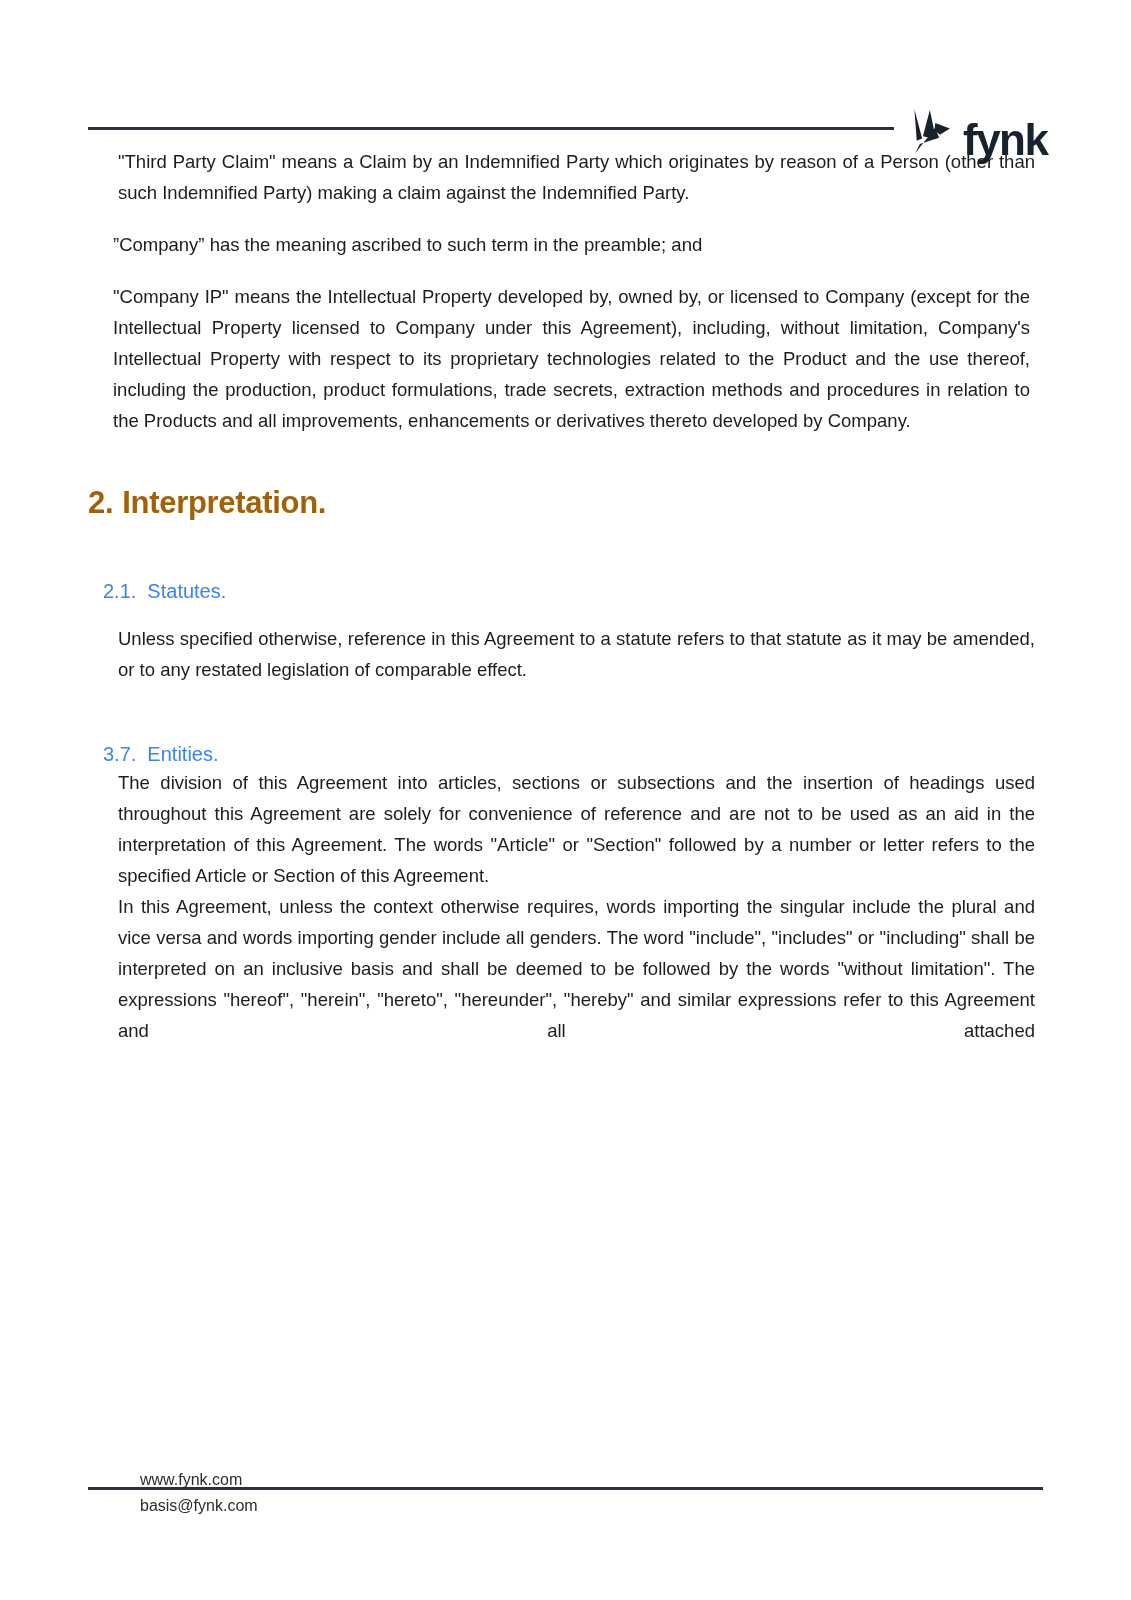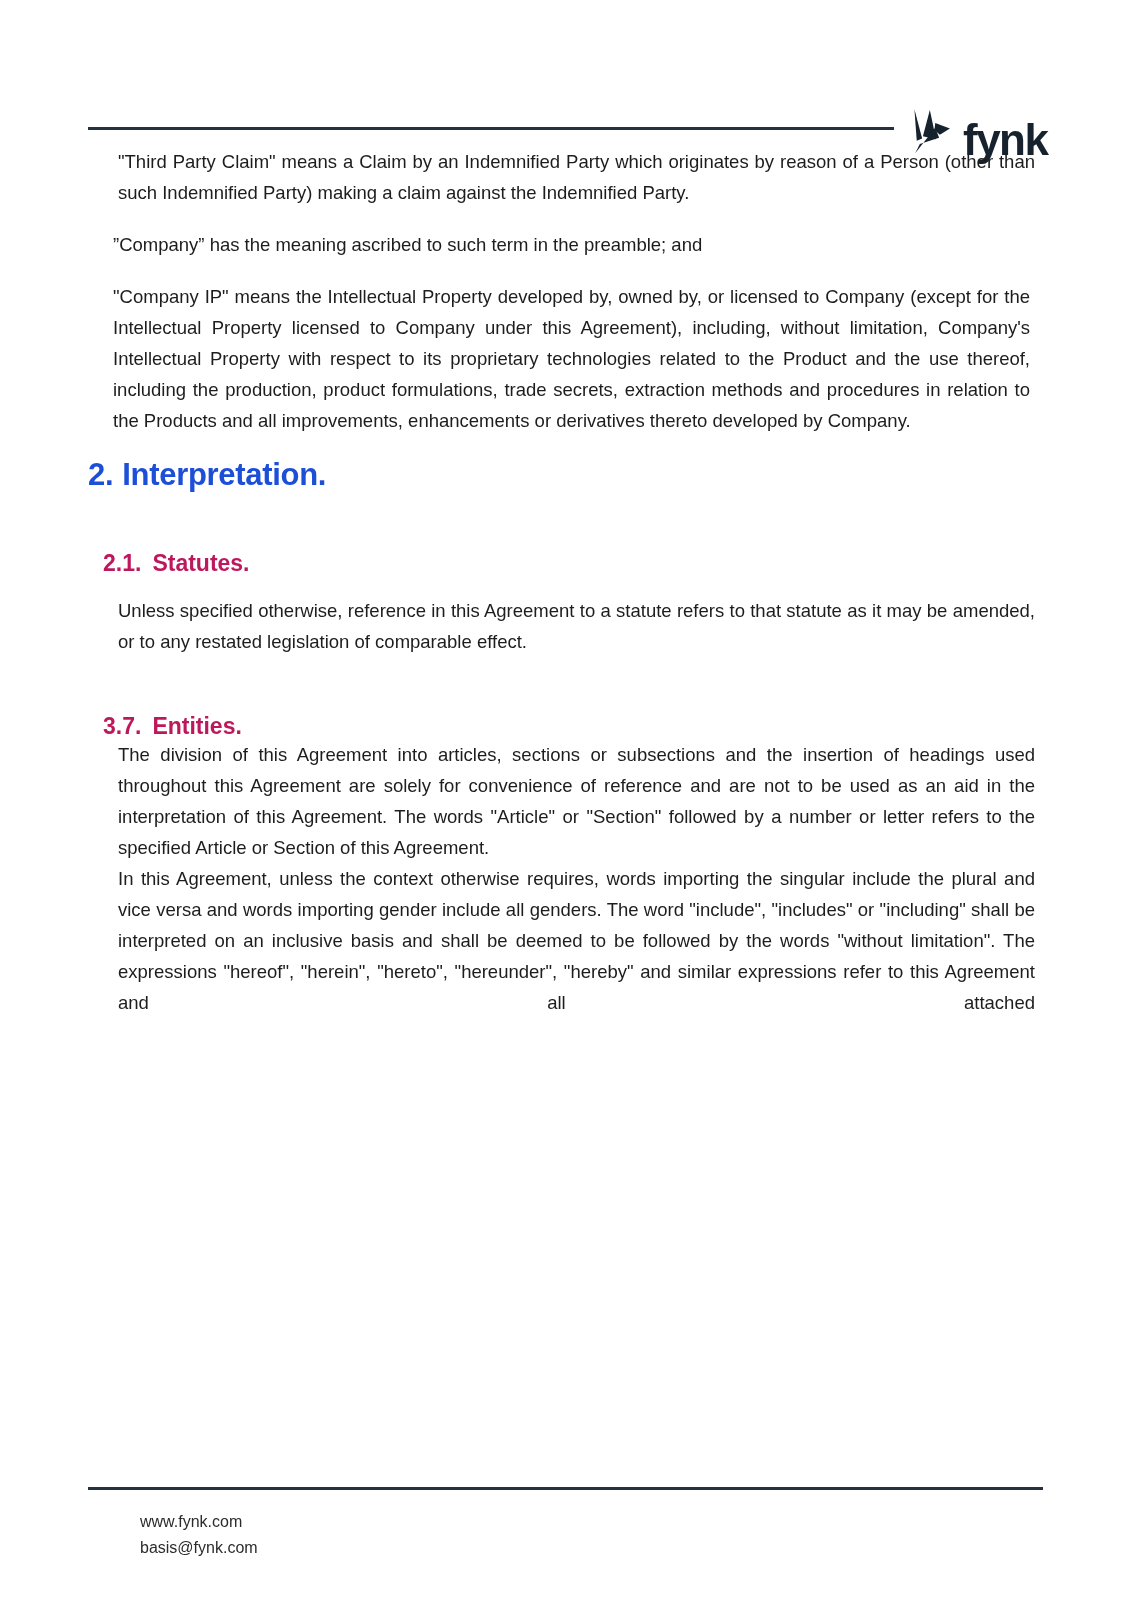--- a/index.html
+++ b/index.html
@@ -54,49 +54,49 @@
     width: 917px;
     font-size: 18.5px;
     line-height: 31px;
     text-align: justify;
     color: var(--text-dark);
   }
   .para + .para { margin-top: 21px; margin-left: 25px; }
   .para.cont { text-align-last: justify; }
 
   h1.doc-h1 {
-    margin-top: 20px;
+    margin-top: 48px;
     font-size: 31px;
     line-height: 38px;
     font-weight: 700;
-    color: #1d4ed8;
+    color: #a16207;
     letter-spacing: -0.3px;
   }
   h1.doc-h1 .h-num { margin-right: 9px; }
 
   h2.doc-h2 {
     margin: 56px 0 0 15px;
-    font-size: 23px;
+    font-size: 20px;
     line-height: 26px;
-    font-weight: 700;
-    color: #be185d;
+    font-weight: 400;
+    color: #3b82f6;
   }
   h2.doc-h2 .h-num { margin-right: 11px; }
   h2.doc-h2 + .para { margin-top: 19px; }
 
   
   .footer-rule {
     position: absolute;
     left: 88px; top: 1487px;
     width: 955px; height: 3px;
     background: var(--rule-navy);
   }
   .footer-links {
     position: absolute;
-    left: 140px; top: 1509px;
+    left: 140px; top: 1467px;
     font-size: 16px;
     line-height: 26px;
     color: #2c2c2e;
   }
   .footer-links a {
     color: #2c2c2e;
     text-decoration: none;
     display: block;
   }
 </style>

